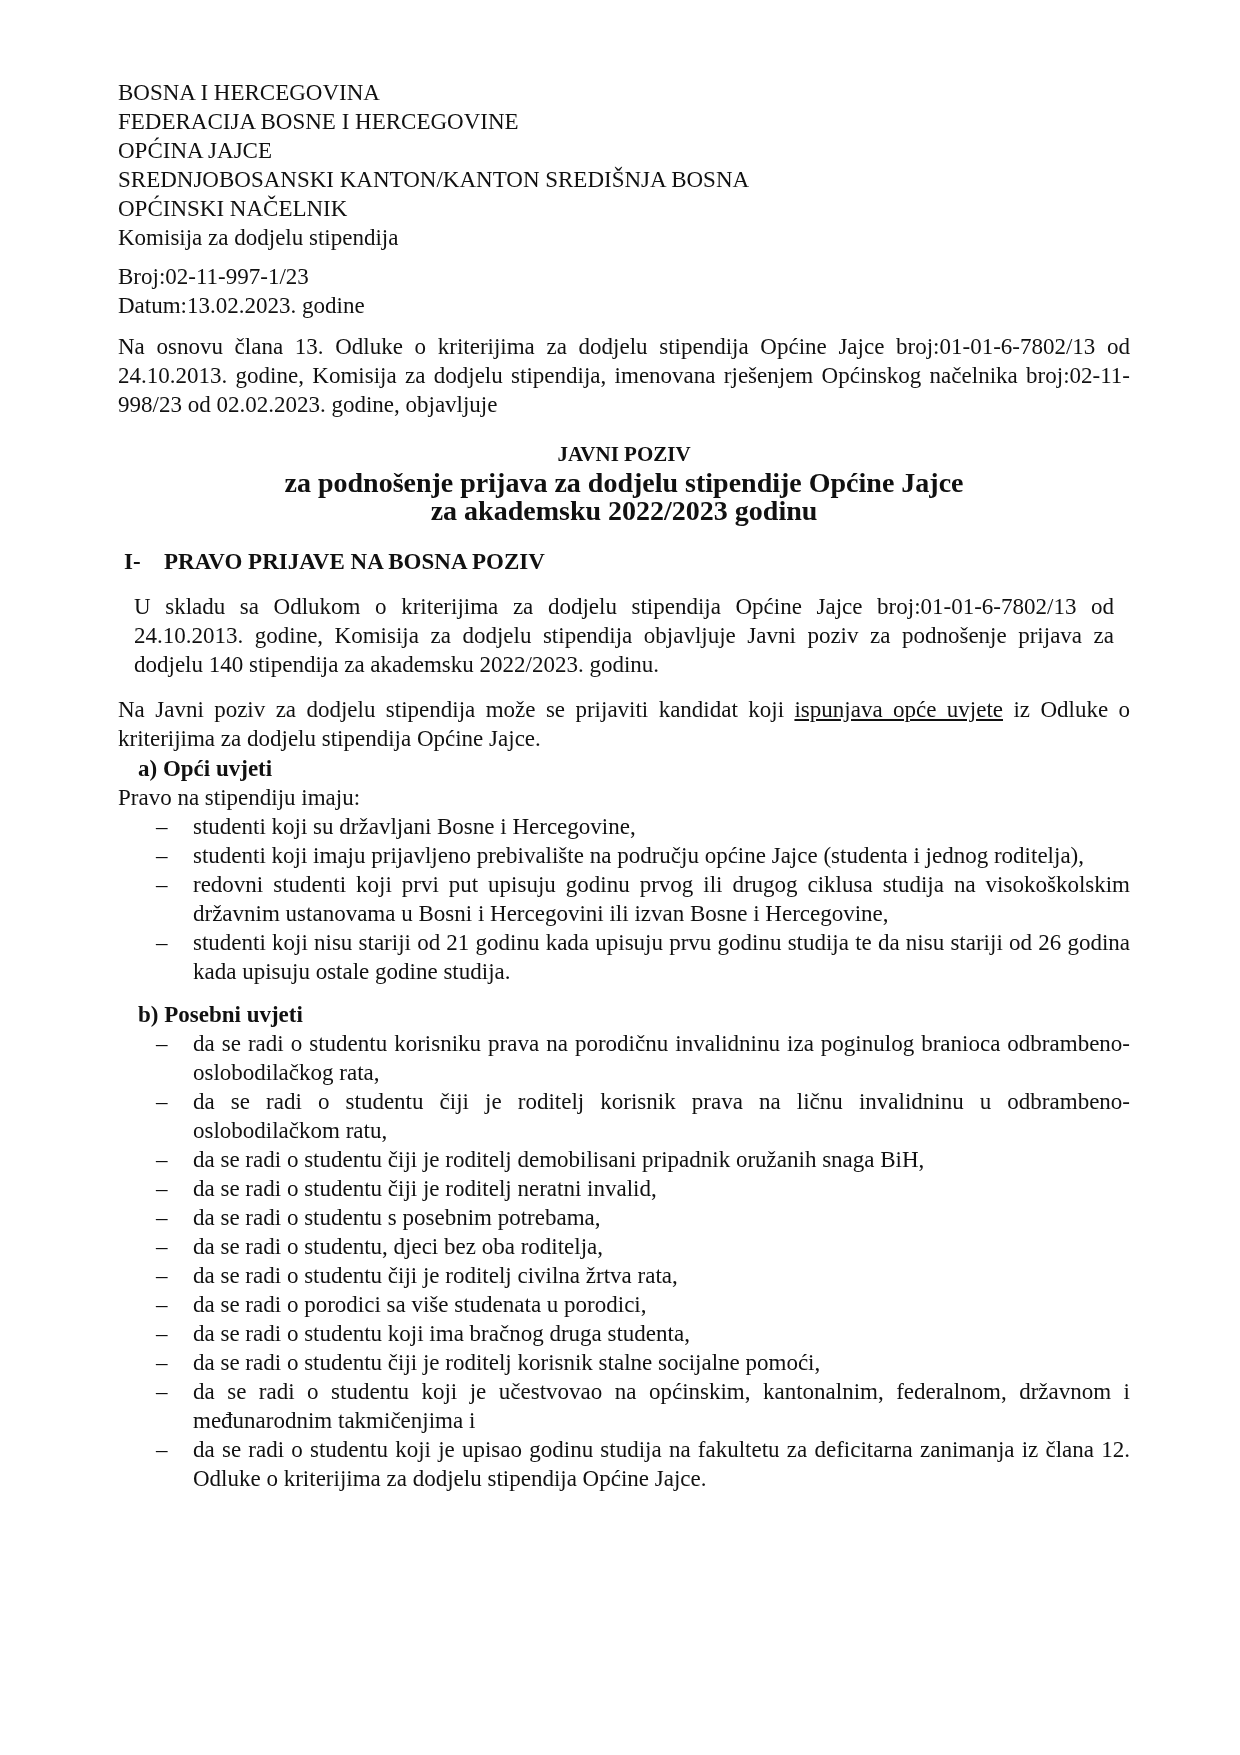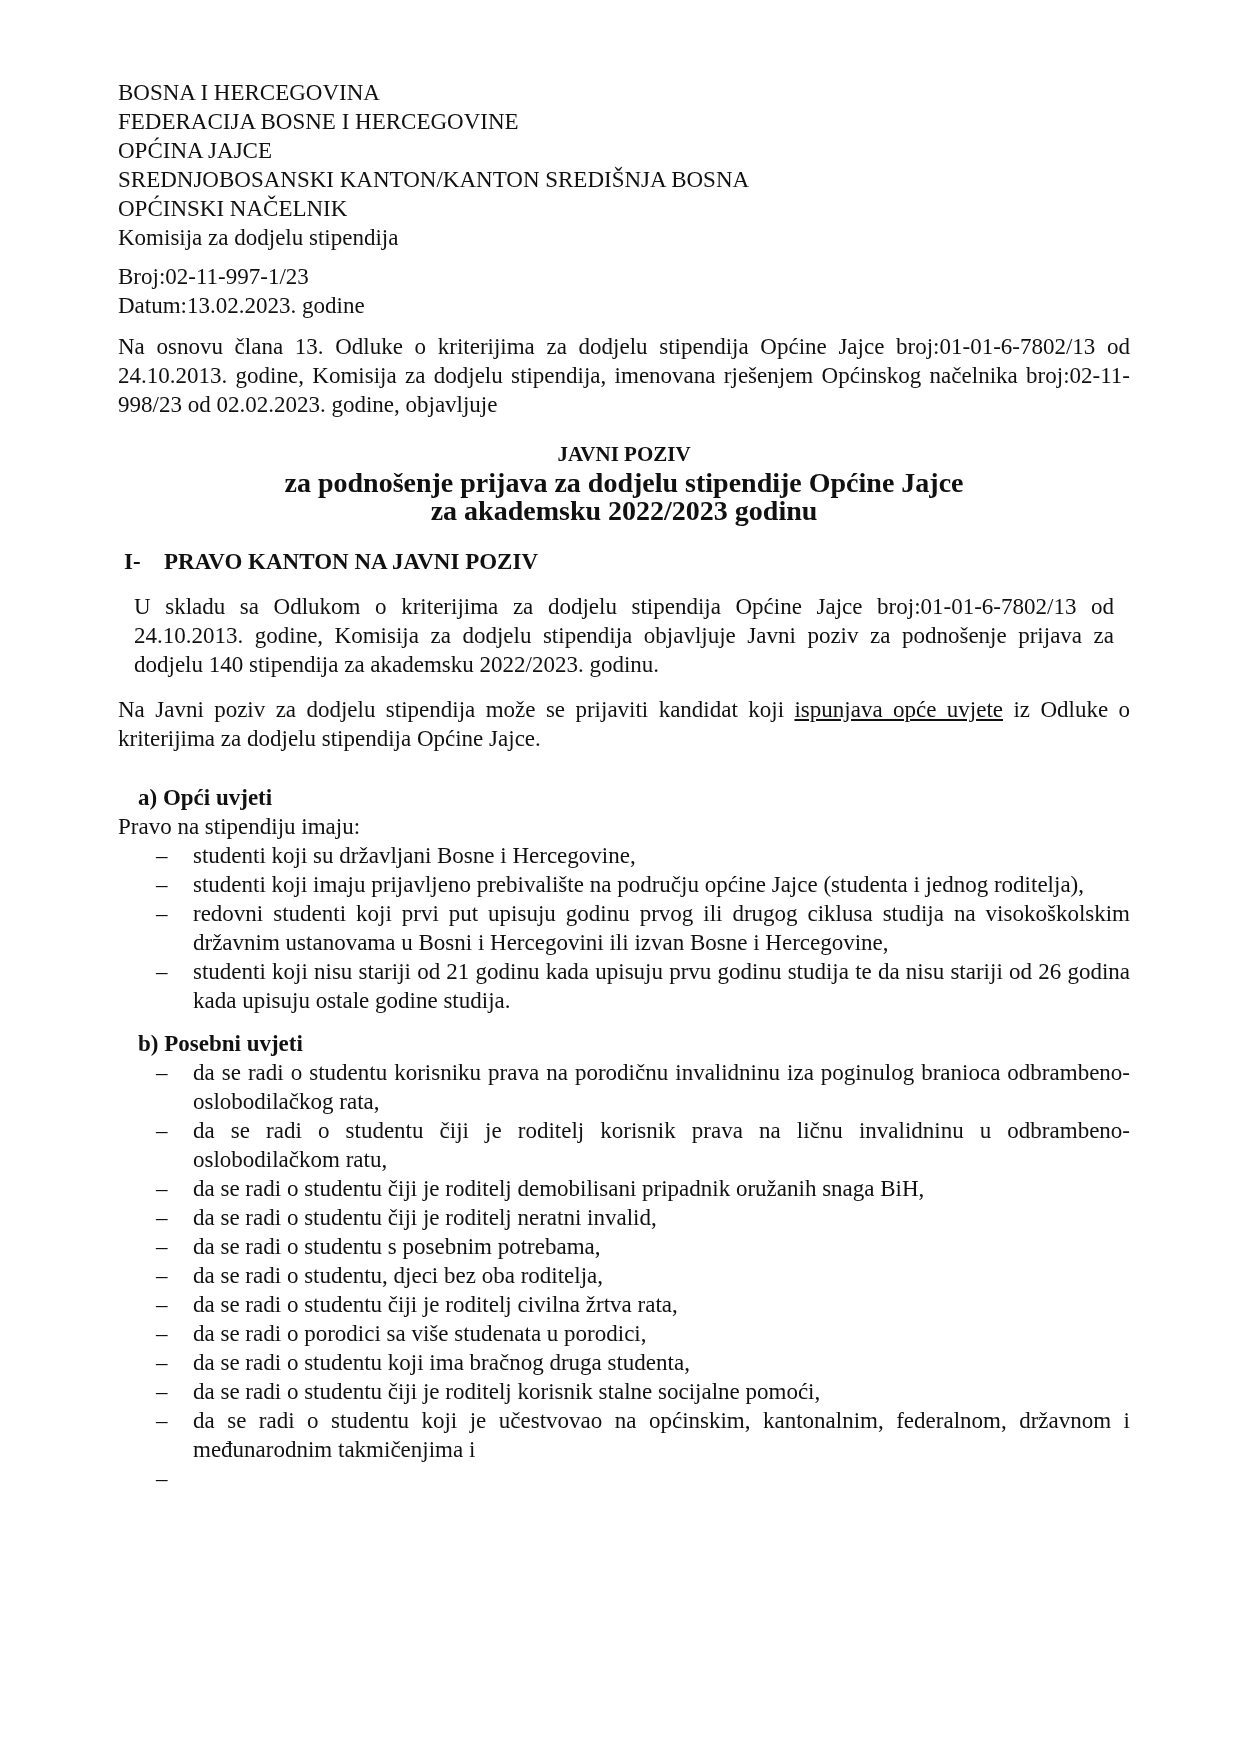--- a/index.html
+++ b/index.html
@@ -83,27 +83,27 @@
   <p class="justify" style="margin:0;">Na osnovu člana 13. Odluke o kriterijima za dodjelu stipendija Općine Jajce broj:01-01-6-7802/13 od 24.10.2013. godine, Komisija za dodjelu stipendija, imenovana rješenjem Općinskog načelnika broj:02-11-998/23 od 02.02.2023. godine, objavljuje</p>
 
   <div class="title-block">
     <div class="title-main">JAVNI POZIV</div>
     <div class="title-sub">za podnošenje prijava za dodjelu stipendije Općine Jajce</div>
     <div class="title-sub">za akademsku 2022/2023 godinu</div>
   </div>
 
   <div class="section-heading">
     <span class="section-num">I-</span>
-    <span>PRAVO KANTON NA JAVNI POZIV</span>
+    <span>PRAVO PRIJAVE NA BOSNA POZIV</span>
   </div>
 
   <p class="justify" style="margin:16px;">U skladu sa Odlukom o kriterijima za dodjelu stipendija Općine Jajce broj:01-01-6-7802/13 od 24.10.2013. godine, Komisija za dodjelu stipendija objavljuje Javni poziv za podnošenje prijava za dodjelu 140 stipendija za akademsku 2022/2023. godinu.</p>
   <p class="justify" style="margin:0;"><span>Na Javni poziv za dodjelu stipendija može se prijaviti kandidat koji </span><span class="u">ispunjava opće uvjete</span><span> iz Odluke o kriterijima za dodjelu stipendija Općine Jajce.</span></p>
 
-  <div class="sub-heading" style="margin-top:30px;">a) Opći uvjeti</div>
+  <div class="sub-heading" style="margin-top:1px;">a) Opći uvjeti</div>
   <div>Pravo na stipendiju imaju:</div>
 
   <ul class="dash">
     <li><span class="dash-mark">–</span><span>studenti koji su državljani Bosne i Hercegovine,</span></li>
     <li><span class="dash-mark">–</span><span>studenti koji imaju prijavljeno prebivalište na području općine Jajce (studenta i jednog roditelja),</span></li>
     <li><span class="dash-mark">–</span><span>redovni studenti koji prvi put upisuju godinu prvog ili drugog ciklusa studija na visokoškolskim državnim ustanovama u Bosni i Hercegovini ili izvan Bosne i Hercegovine,</span></li>
     <li><span class="dash-mark">–</span><span>studenti koji nisu stariji od 21 godinu kada upisuju prvu godinu studija te da nisu stariji od 26 godina kada upisuju ostale godine studija.</span></li>
   </ul>
 
   <div class="sub-heading" style="margin-top:14px;">b) Posebni uvjeti</div>
@@ -113,16 +113,16 @@
     <li><span class="dash-mark">–</span><span>da se radi o studentu čiji je roditelj korisnik prava na ličnu invalidninu u odbrambeno-oslobodilačkom ratu,</span></li>
     <li><span class="dash-mark">–</span><span>da se radi o studentu čiji je roditelj demobilisani pripadnik oružanih snaga BiH,</span></li>
     <li><span class="dash-mark">–</span><span>da se radi o studentu čiji je roditelj neratni invalid,</span></li>
     <li><span class="dash-mark">–</span><span>da se radi o studentu s posebnim potrebama,</span></li>
     <li><span class="dash-mark">–</span><span>da se radi o studentu, djeci bez oba roditelja,</span></li>
     <li><span class="dash-mark">–</span><span>da se radi o studentu čiji je roditelj civilna žrtva rata,</span></li>
     <li><span class="dash-mark">–</span><span>da se radi o porodici sa više studenata u porodici,</span></li>
     <li><span class="dash-mark">–</span><span>da se radi o studentu koji ima bračnog druga studenta,</span></li>
     <li><span class="dash-mark">–</span><span>da se radi o studentu čiji je roditelj korisnik stalne socijalne pomoći,</span></li>
     <li><span class="dash-mark">–</span><span>da se radi o studentu koji je učestvovao na općinskim, kantonalnim, federalnom, državnom i međunarodnim takmičenjima i</span></li>
-    <li><span class="dash-mark">–</span></li>
+    <li><span class="dash-mark">–</span><span>da se radi o studentu koji je upisao godinu studija na fakultetu za deficitarna zanimanja iz člana 12. Odluke o kriterijima za dodjelu stipendija Općine Jajce.</span></li>
   </ul>
 
 </div>
 
 </body></html>

